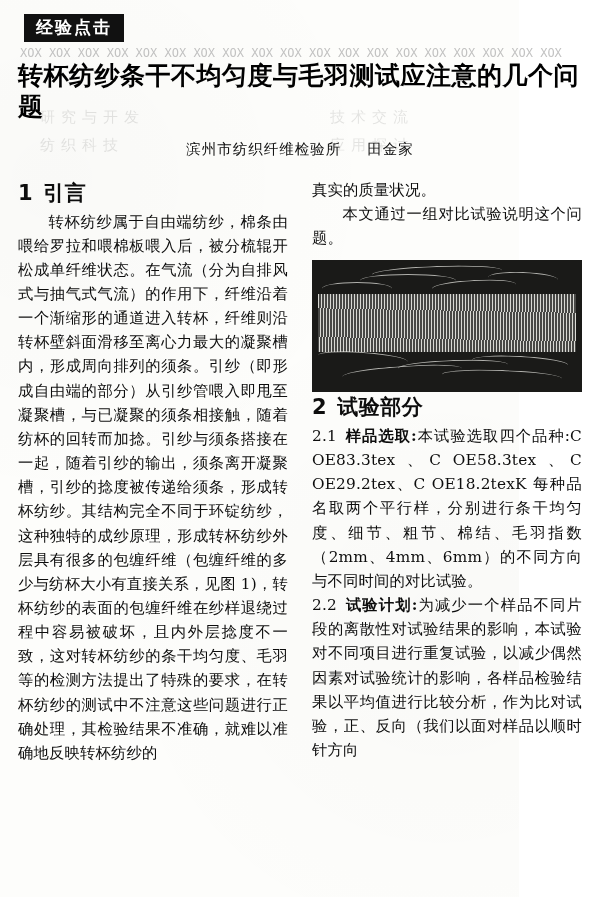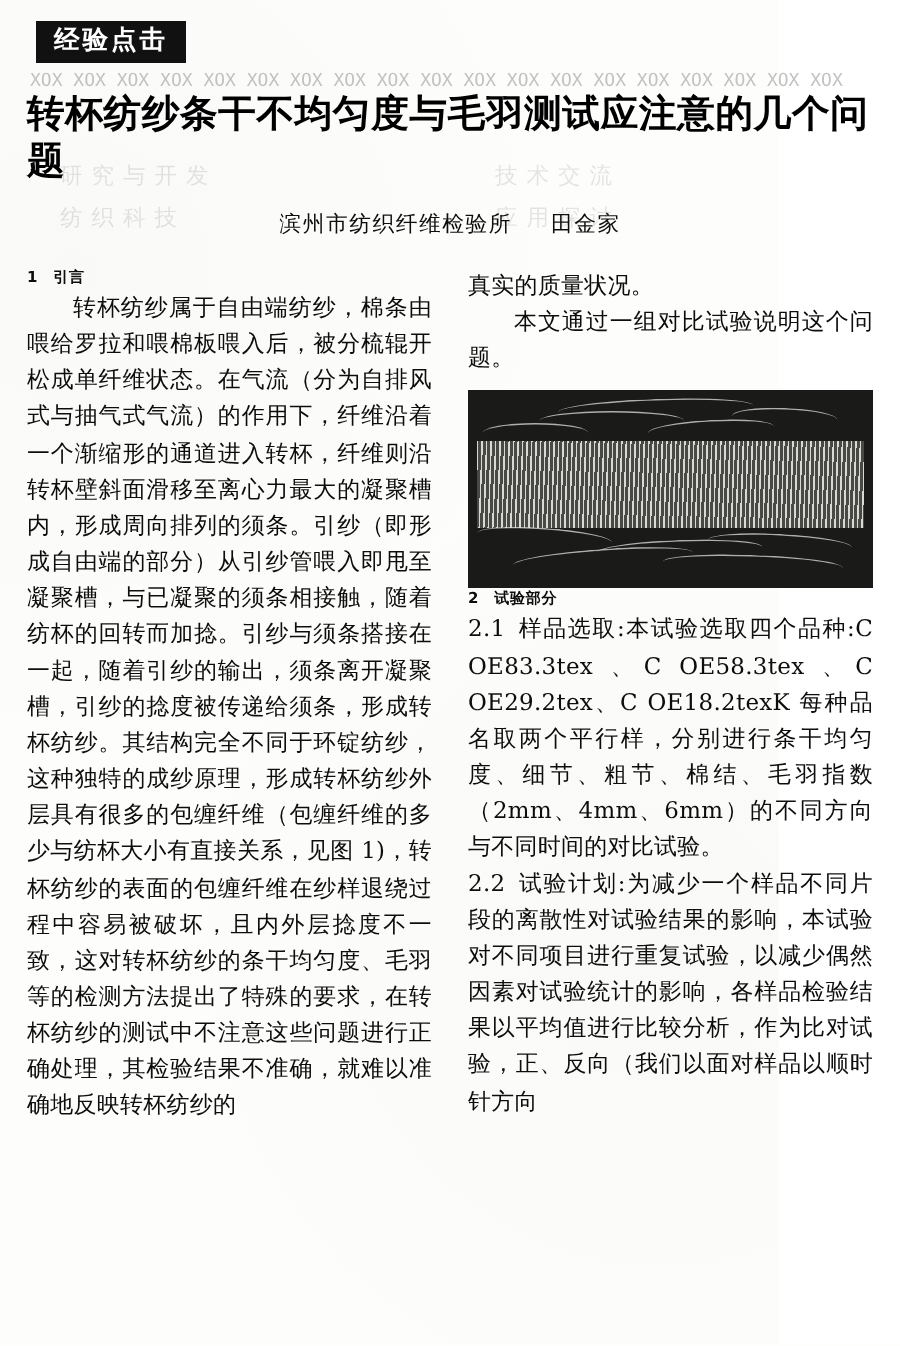--- a/index.html
+++ b/index.html
@@ -128,40 +128,40 @@
     text-align: justify;
     letter-spacing: 0.2px;
   }
   .col p {
     margin: 0;
   }
   .col p.indent {
     text-indent: 2em;
   }
   h2.head {
-    font-size: 10px;
+    font-size: 21px;
     font-weight: bold;
     margin: 0;
     line-height: 1.5;
     letter-spacing: 0.5px;
     font-family: "DejaVu Sans", "Liberation Sans", serif;
   }
   h2.head .num {
     margin-right: 10px;
   }
   .subsec {
     margin: 0;
     line-height: 1.58;
     text-align: justify;
   }
   .subsec .snum {
     margin-right: 8px;
   }
   .subsec .stitle {
-    font-weight: normal;
+    font-weight: bold;
   }
 
   
   .figure {
     margin: 10px 0 0 0;
   }
   .fig-img {
     width: 270px;
     height: 132px;
     position: relative;

